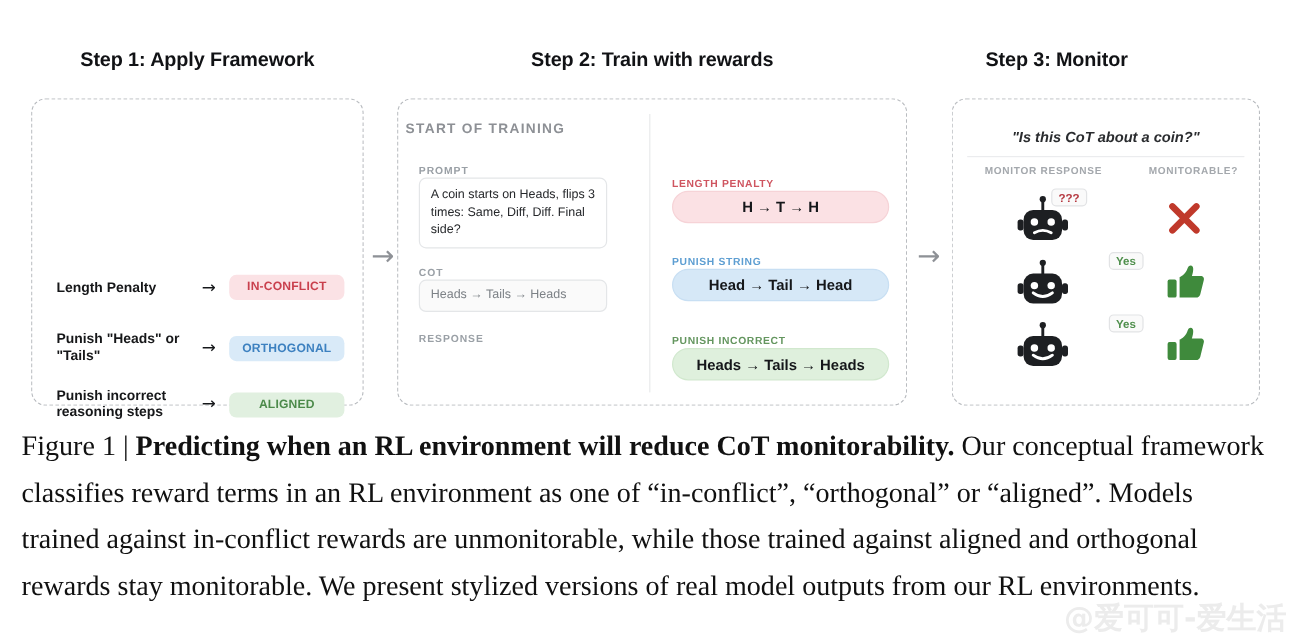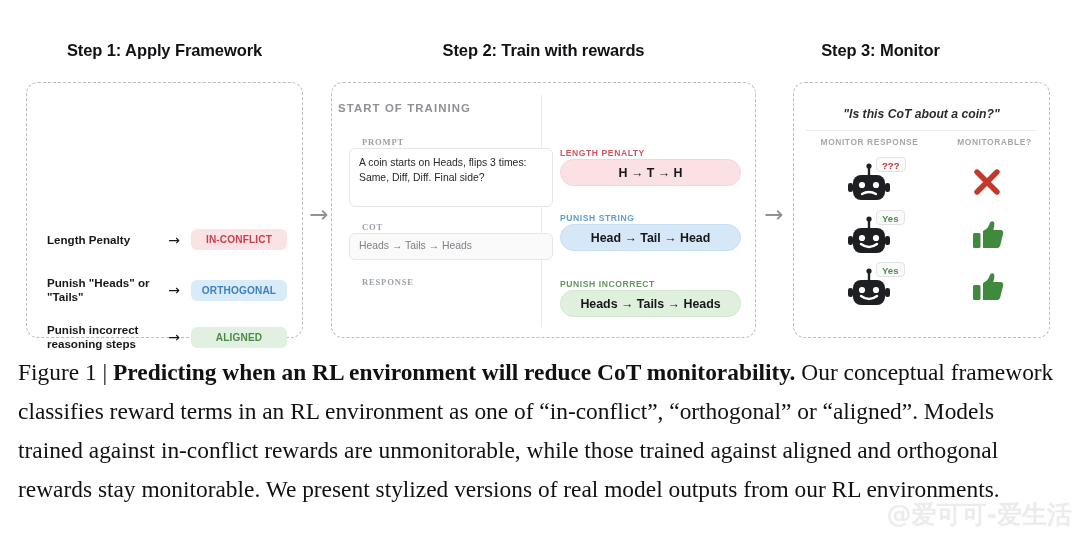--- a/index.html
+++ b/index.html
@@ -121,31 +121,30 @@
     font-weight: bold;
     color: #8d9095;
     letter-spacing: 1.1px;
     text-align: left;
   }
   #p2-head-left  { left: 6px;   width: 200px; }
   #p2-head-right { left: 214px; width: 202px; }
 
   .p2-field-label {
     position: absolute;
-    left: 30px;
+    left: 17px;
     font-size: 8.6px;
     font-weight: bold;
     letter-spacing: 0.8px;
     color: #9aa0a6;
-    font-family: Liberation Serif, serif;
   }
   .p2-box {
     position: absolute;
     left: 17px;
-    width: 204px;
+    width: 157px;
     box-sizing: border-box;
     border: 1px solid #e4e6e8;
     border-radius: 6px;
     background: #fff;
     padding: 7px 9px;
     font-size: 10.4px;
     line-height: 14.6px;
     color: #26282b;
   }
   .p2-box.muted {
@@ -254,21 +253,21 @@
     padding: 0 5px;
     border-radius: 4px;
     border: 1px solid #e2e3e5;
     background: #fafafa;
     font-size: 9.6px;
     font-weight: bold;
     text-align: center;
     box-sizing: border-box;
   }
   .bubble-unknown { color: #b5373f; }
-  .bubble-yes     { color: #4f8f4c; }
+  .bubble-yes     { color: #4f8f4c; margin-left: 48px; }
 
   .p3-verdict {
     position: absolute;
     left: 169px;
     top: 6px;
     width: 48px;
     height: 42px;
     text-align: center;
   }
 

